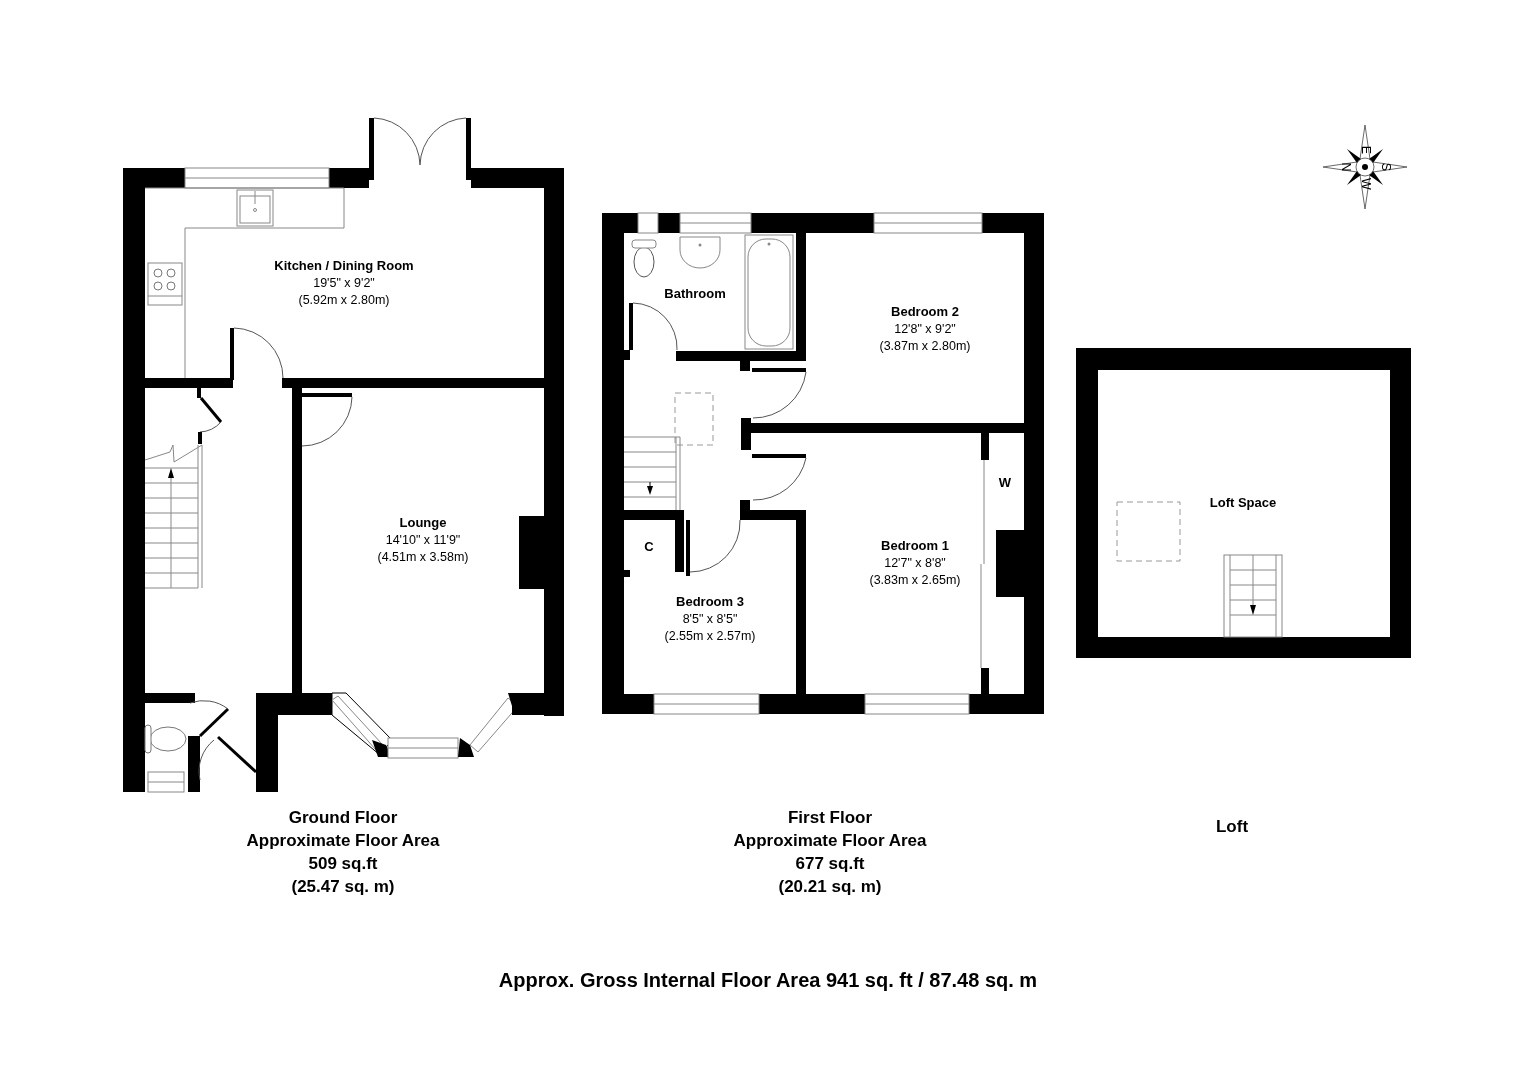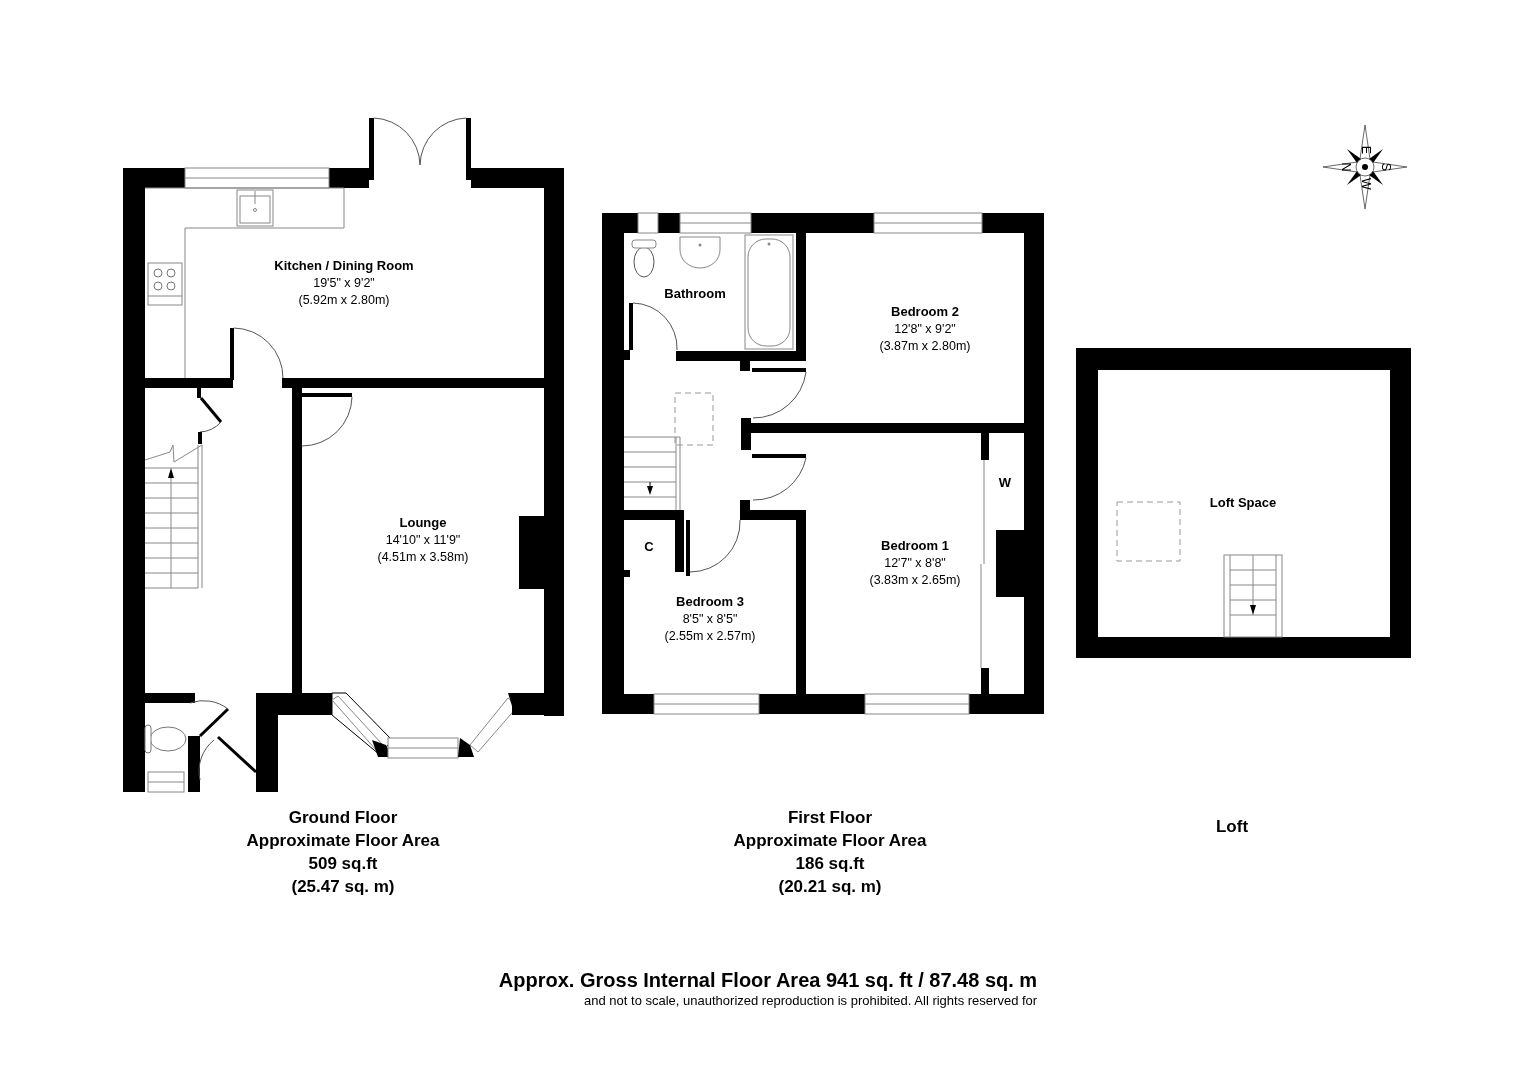--- a/index.html
+++ b/index.html
@@ -1,21 +1,21 @@
 <!DOCTYPE html>
 <html><head>
 <meta charset="utf-8">
 <style>
   html, body { margin:0; padding:0; background:#ffffff; }
   body { width:1528px; height:1080px; position:relative; overflow:hidden; font-family:"Liberation Sans", sans-serif; color:#000; }
   svg#plan { position:absolute; left:0; top:0; }
   .lbl-b { font-family:"Liberation Sans", sans-serif; font-weight:bold; font-size:13px; fill:#000; }
   .lbl { font-family:"Liberation Sans", sans-serif; font-size:12.5px; fill:#000; }
   .cap { position:absolute; text-align:center; font-weight:bold; font-size:17px; line-height:23px; transform:translateX(-50%); white-space:nowrap; }
-  .footer { position:absolute; left:768px; top:967px; transform:translateX(-50%); text-align:right; white-space:nowrap; }
+  .footer { position:absolute; left:768px; top:967px; transform:translateX(-50%); text-align:left; white-space:nowrap; }
   .footer .gross { font-weight:bold; font-size:20px; line-height:26px; }
   .footer .note { font-size:13px; line-height:16px; }
   .footer .brand { font-weight:bold; font-size:13px; line-height:16px; }
 </style>
 </head>
 <body>
 
 <svg id="plan" width="1528" height="1080" viewBox="0 0 1528 1080">
 
   <g>
@@ -248,23 +248,22 @@
 
 <div class="cap" style="left:343px; top:806px;">
   <div>Ground Floor</div>
   <div>Approximate Floor Area</div>
   <div>509 sq.ft</div>
   <div>(25.47 sq. m)</div>
 </div>
 <div class="cap" style="left:830px; top:806px;">
   <div>First Floor</div>
   <div>Approximate Floor Area</div>
-  <div>186 sq.ft</div>
+  <div>677 sq.ft</div>
   <div>(20.21 sq. m)</div>
 </div>
 <div class="cap" style="left:1232px; top:806px;margin-top:9px;">
   <div>Loft</div>
 </div>
 
 <div class="footer">
   <div class="gross">Approx. Gross Internal Floor Area 941 sq. ft / 87.48 sq. m</div>
-  <div class="note">and not to scale, unauthorized reproduction is prohibited. All rights reserved for</div>
 </div>
 
 </body></html>

